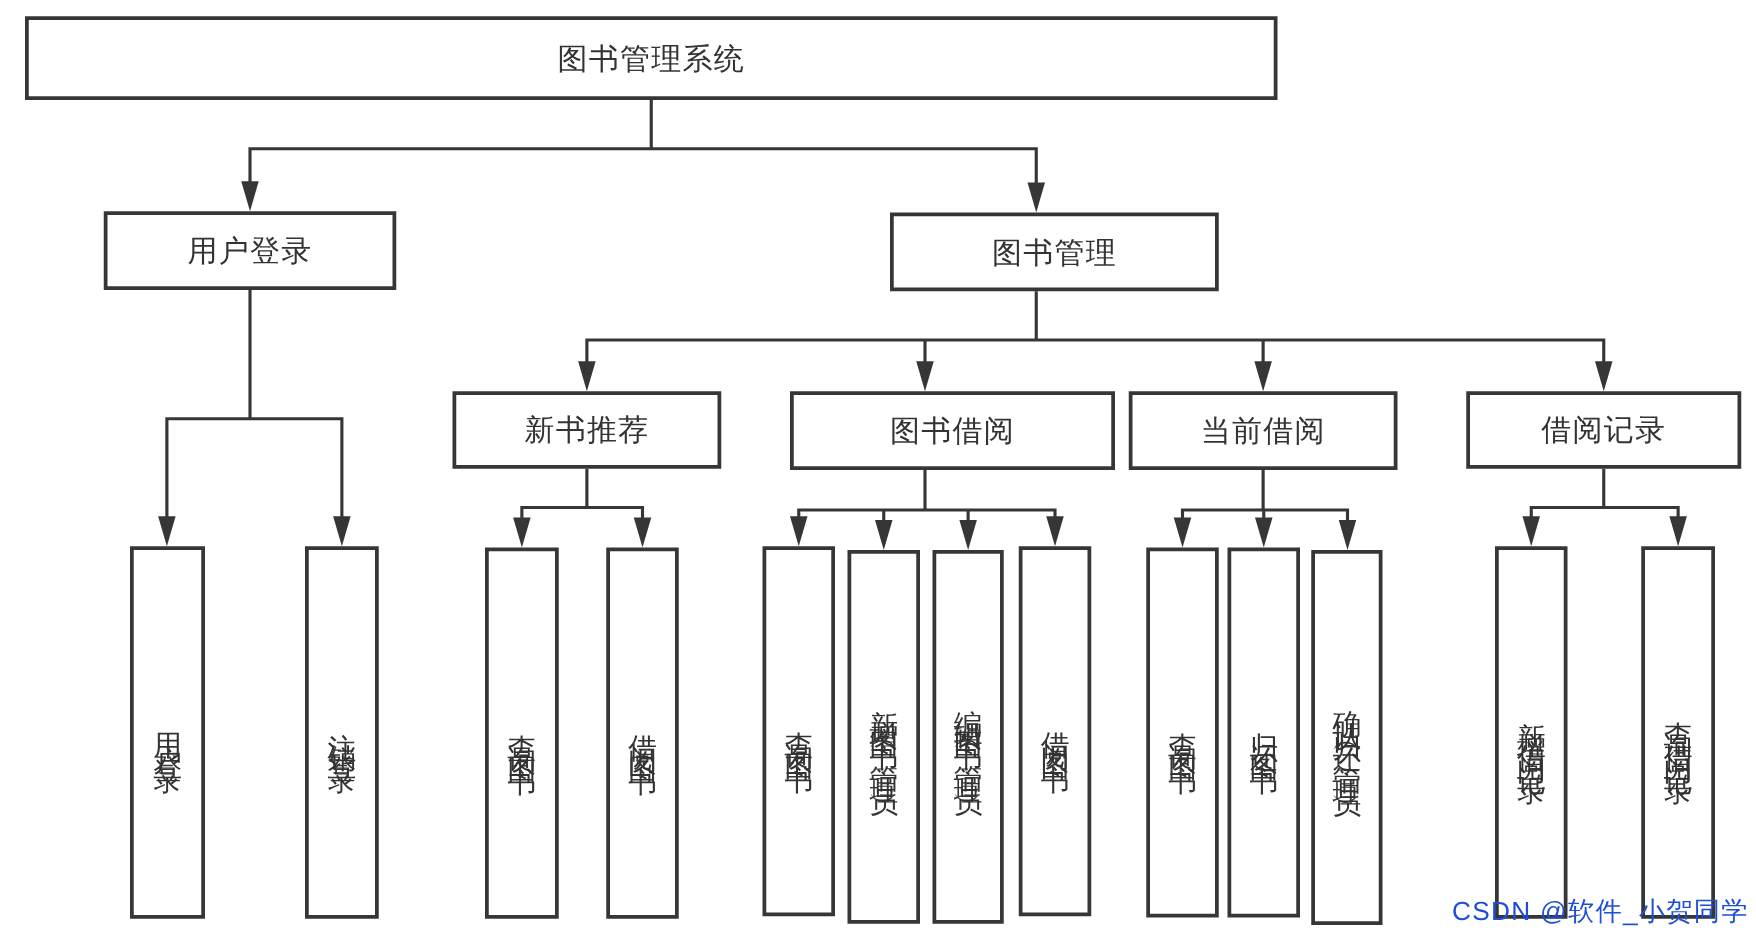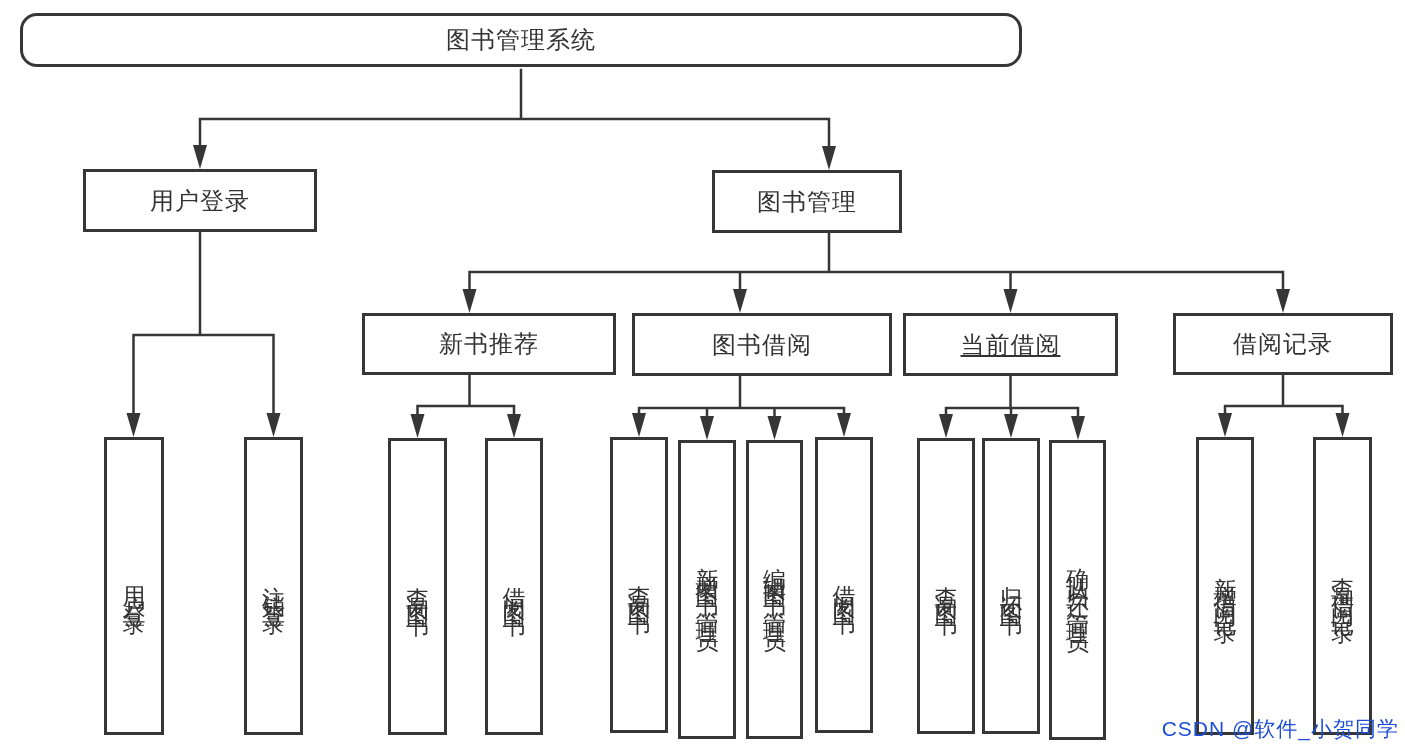--- a/index.html
+++ b/index.html
@@ -86,38 +86,38 @@
       <polygon points="774.5,440 767.5,416 781.5,416"></polygon>
       <polygon points="844,437 837,413 851,413"></polygon>
       <polygon points="946,438 939,414 953,414"></polygon>
       <polygon points="1011,438 1004,414 1018,414"></polygon>
       <polygon points="1078,440 1071,416 1085,416"></polygon>
       <polygon points="1225,437 1218,413 1232,413"></polygon>
       <polygon points="1342.5,437 1335.5,413 1349.5,413"></polygon>
     </g>
   </svg>
 
-  <div class="node hnode" style="left:20px; top:13px; width:1002px; height:54px;border-radius:17px;">
+  <div class="node hnode" style="left:20px; top:13px; width:1002px; height:67px;">
     <span>图书管理系统</span>
   </div>
 
   <div class="node hnode" style="left:83px; top:169px; width:234px; height:63px;">
     <span>用户登录</span>
   </div>
-  <div class="node hnode" style="left:712px; top:170px; width:190px; height:63px;">
+  <div class="node hnode" style="left:712px; top:170px; width:263px; height:63px;">
     <span>图书管理</span>
   </div>
 
-  <div class="node hnode" style="left:362px; top:313px; width:254px; height:62px;">
+  <div class="node hnode" style="left:362px; top:313px; width:215px; height:62px;">
     <span>新书推荐</span>
   </div>
   <div class="node hnode" style="left:632px; top:313px; width:260px; height:63px;">
     <span>图书借阅</span>
   </div>
-  <div class="node hnode" style="left:903px; top:313px; width:215px; height:63px;text-decoration:underline;">
+  <div class="node hnode" style="left:903px; top:313px; width:215px; height:63px;">
     <span>当前借阅</span>
   </div>
   <div class="node hnode" style="left:1173px; top:313px; width:220px; height:62px;">
     <span>借阅记录</span>
   </div>
 
   <div class="node leaf" style="left:104px; top:437px; width:60px; height:298px;">
     <span class="vtext">用户登录</span>
   </div>
   <div class="node leaf" style="left:244px; top:437px; width:59px; height:298px;">

